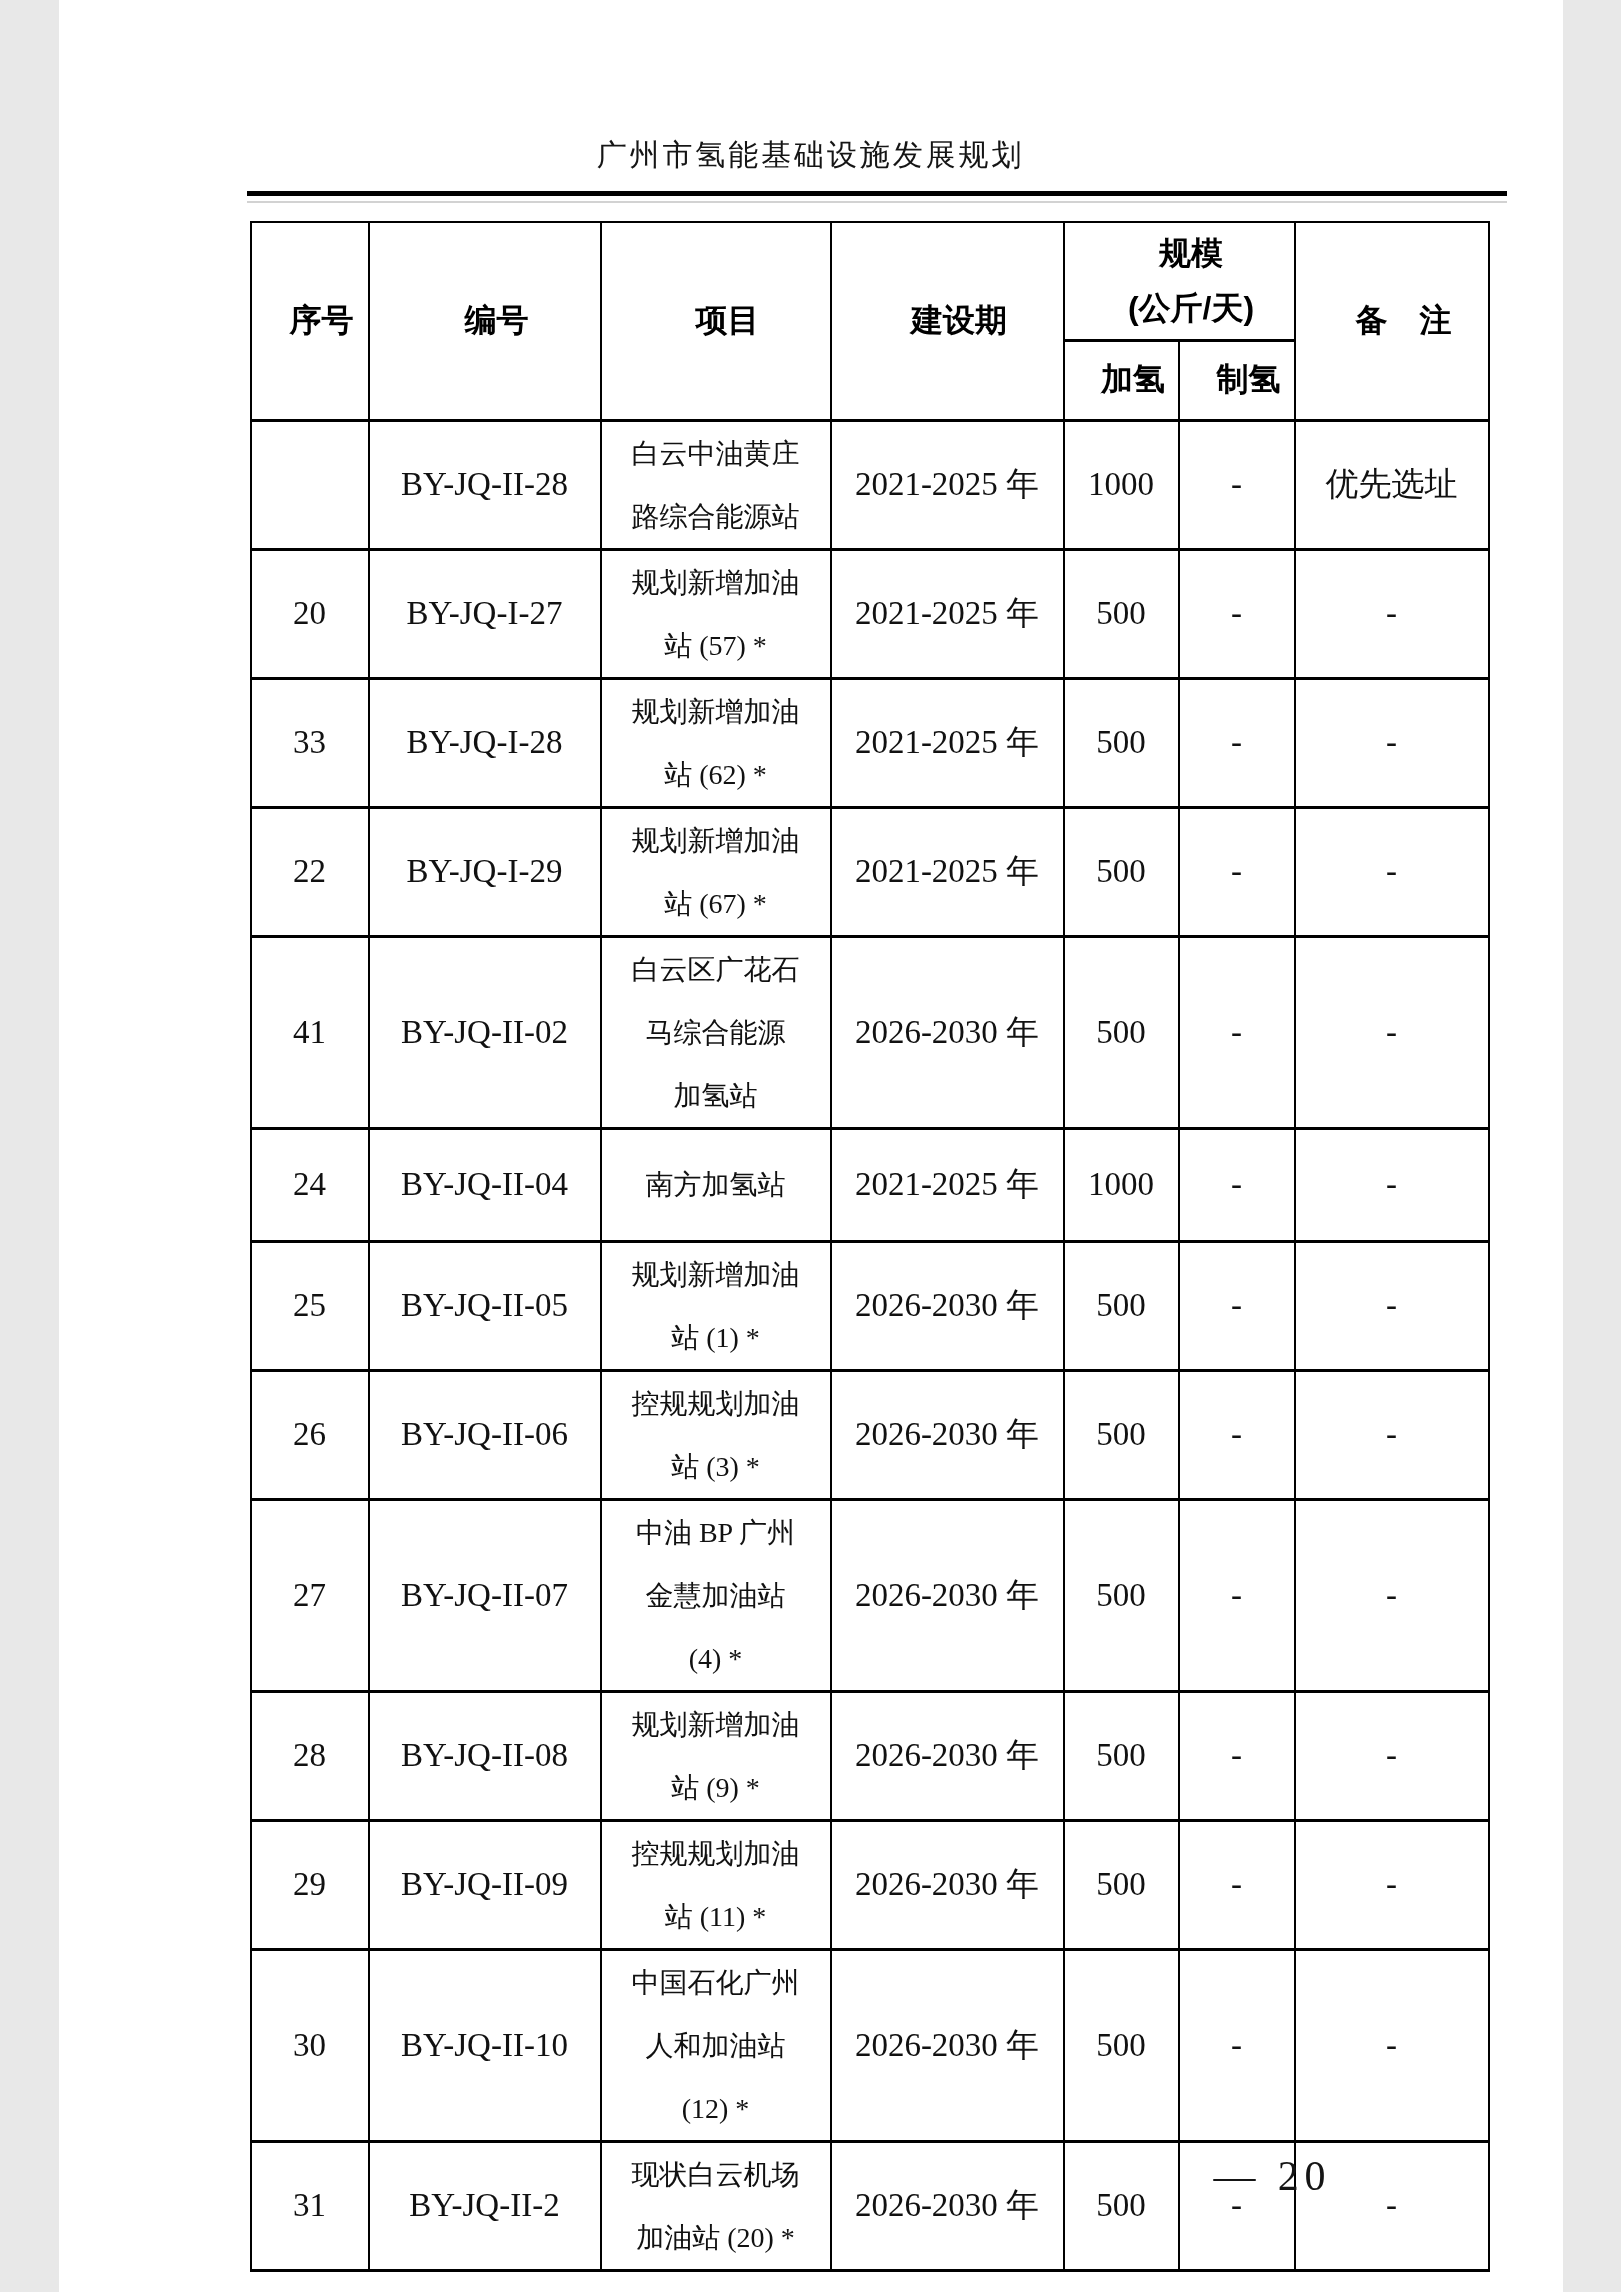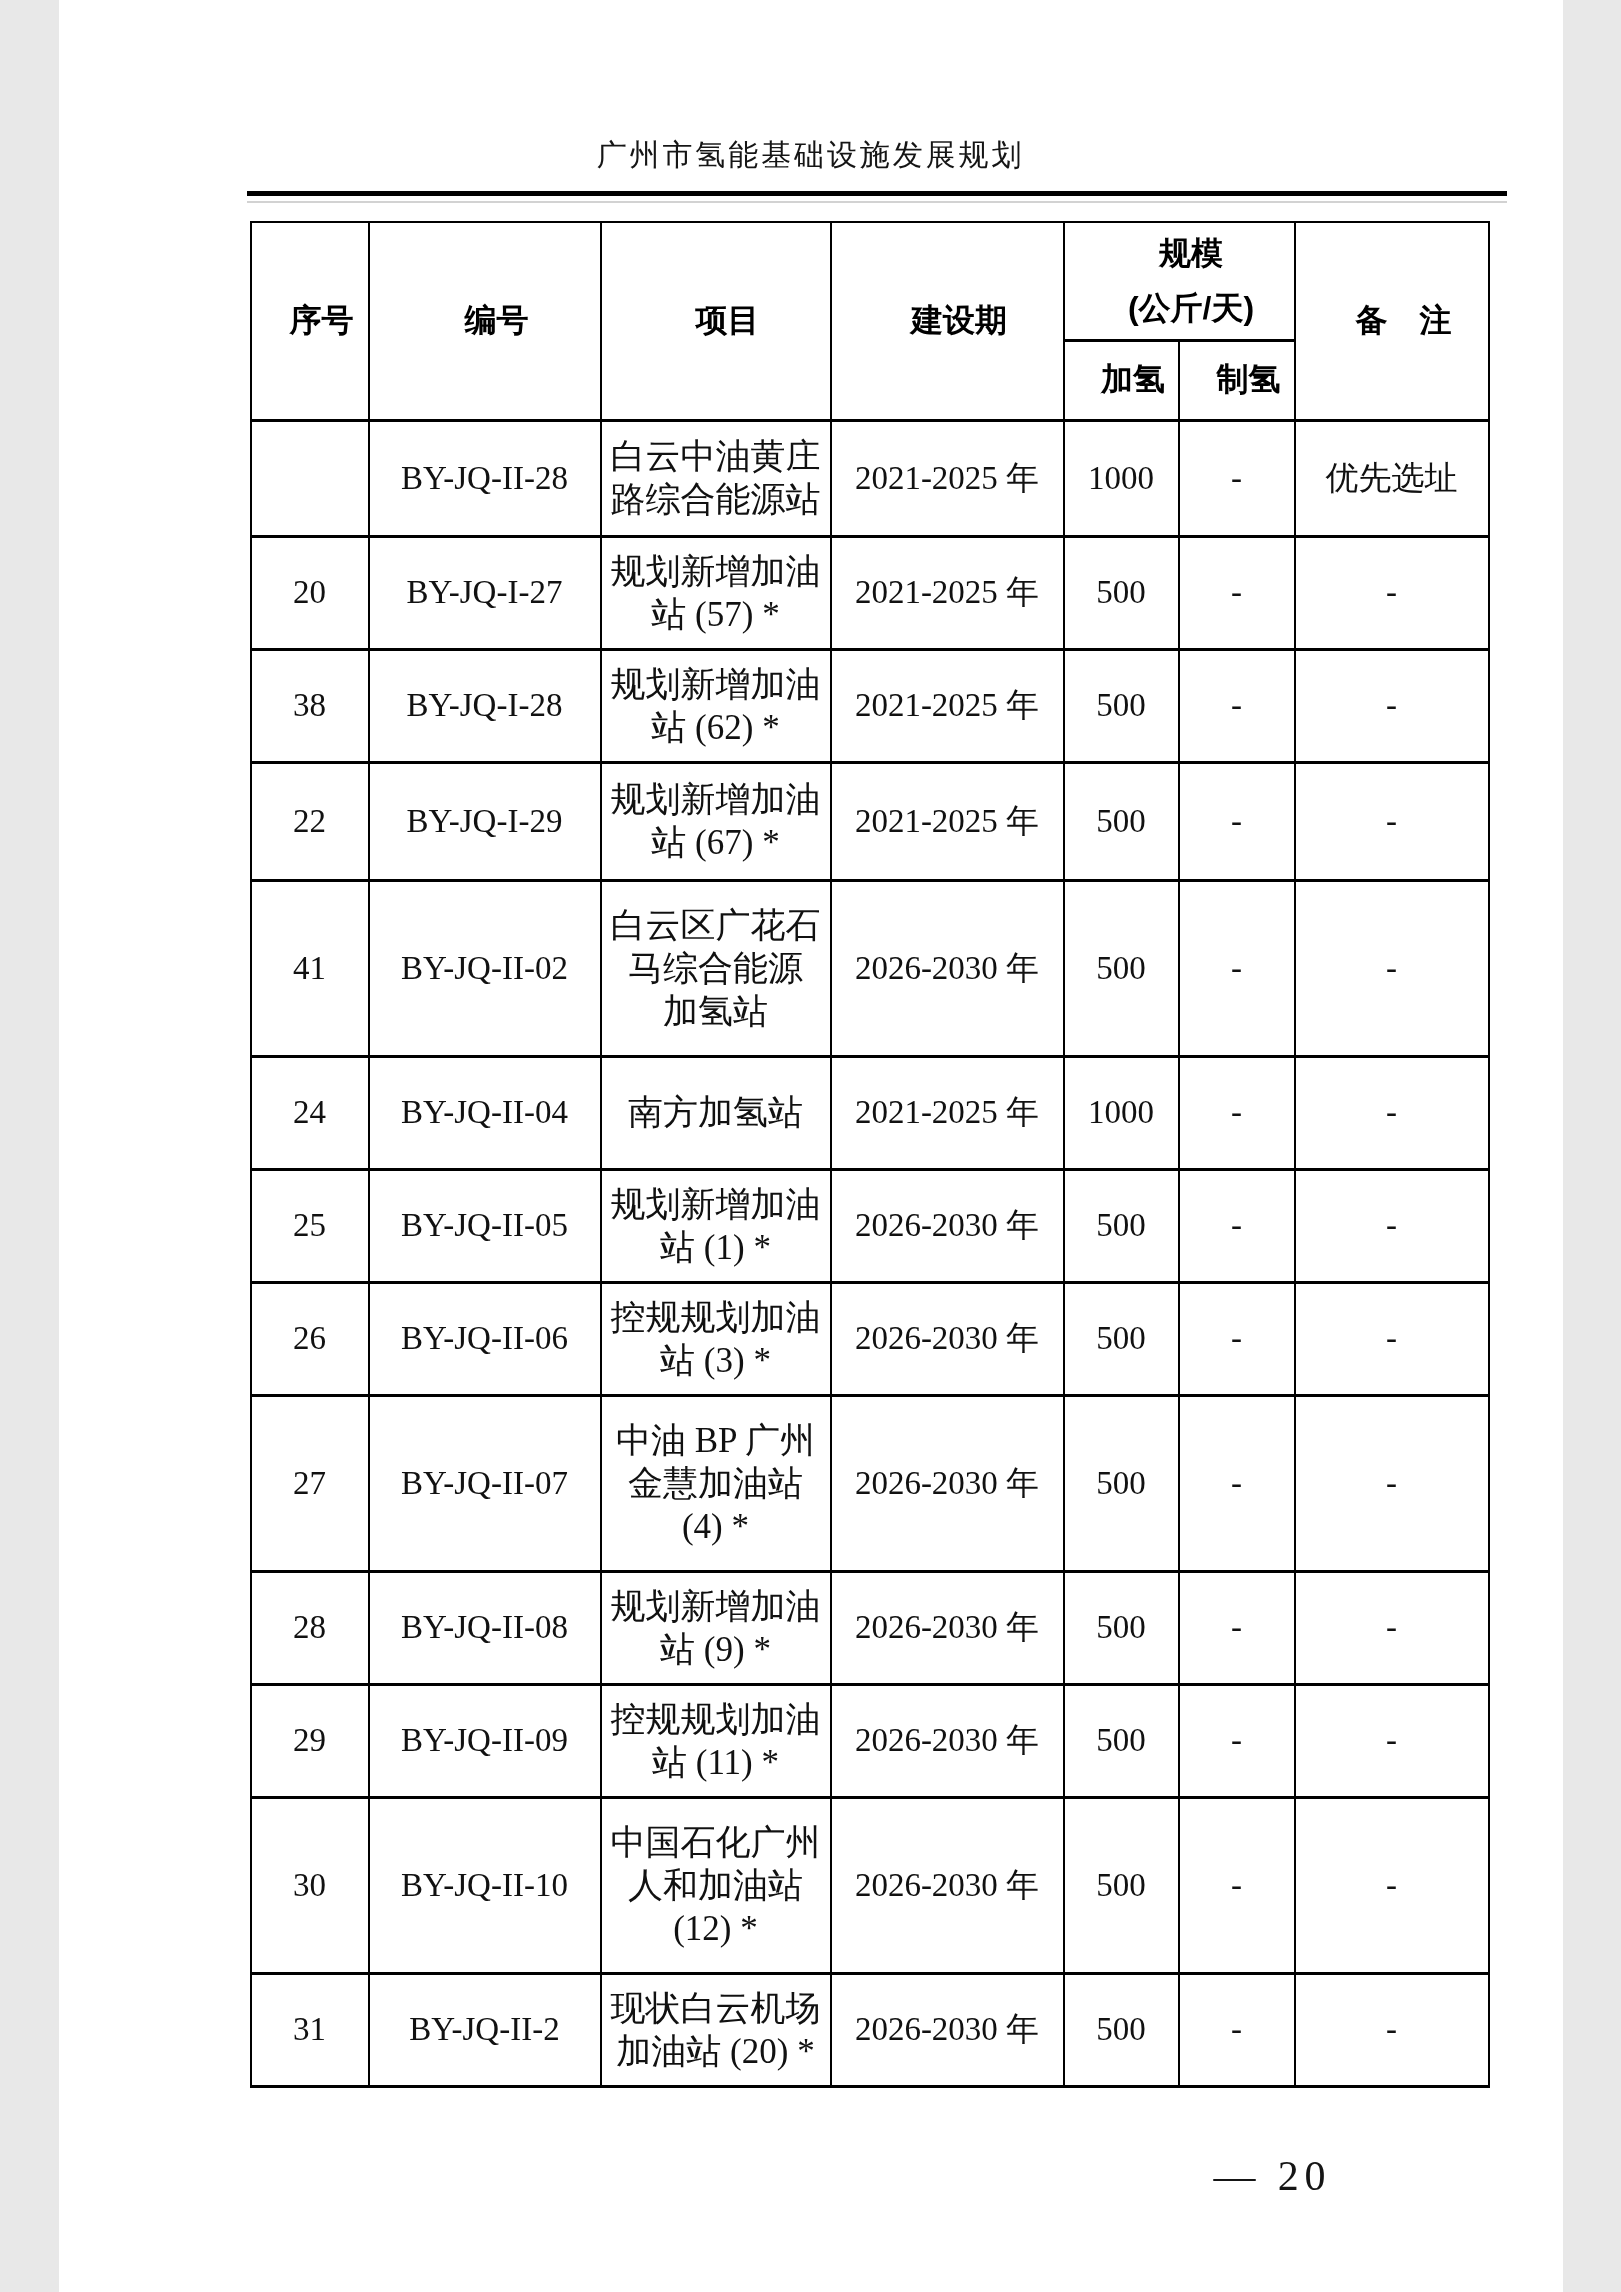--- a/index.html
+++ b/index.html
@@ -63,23 +63,23 @@
     white-space:pre-line;
     line-height:55px;
   }
   th.h-sub{border-bottom:3.9px solid #000;}
   th.h-noline{border-bottom:0;}
   
   td.c-no, td.c-code, td.c-period, td.c-refuel, td.c-produce{
     font-size:33px;
   }
   td.c-project{
-    font-size:35px;
+    font-size:28px;
     white-space:pre-line;
-    line-height:43px;
+    line-height:63px;
   }
   td.c-remark{
     font-size:33px;
   }
   td.va-top{
     vertical-align:top;
     padding-top:13.7px;
     line-height:39px;
   }
   
@@ -148,21 +148,21 @@
         <td class="c-code">BY-JQ-I-27</td>
         <td class="c-project">规划新增加油
 站 (57) *</td>
         <td class="c-period">2021-2025 年</td>
         <td class="c-refuel">500</td>
         <td class="c-produce">-</td>
         <td class="c-remark">-</td>
       </tr>
 
       <tr class="r115">
-        <td class="c-no">38</td>
+        <td class="c-no">33</td>
         <td class="c-code">BY-JQ-I-28</td>
         <td class="c-project">规划新增加油
 站 (62) *</td>
         <td class="c-period">2021-2025 年</td>
         <td class="c-refuel">500</td>
         <td class="c-produce">-</td>
         <td class="c-remark">-</td>
       </tr>
 
       <tr class="r120">

